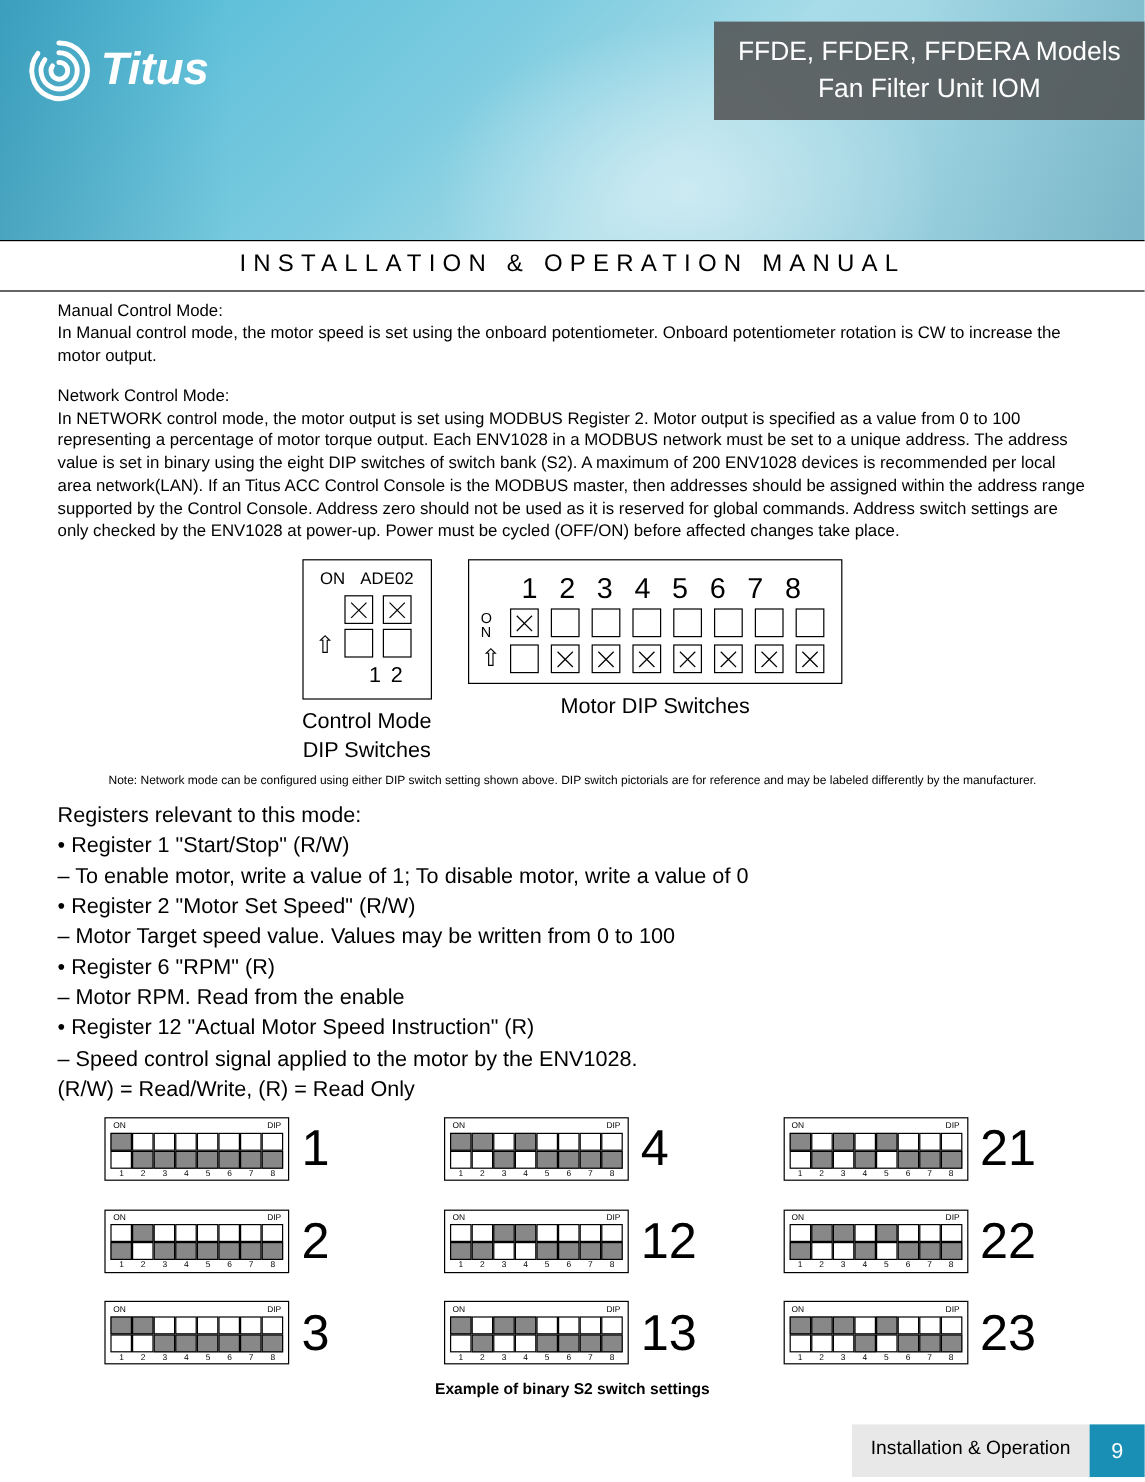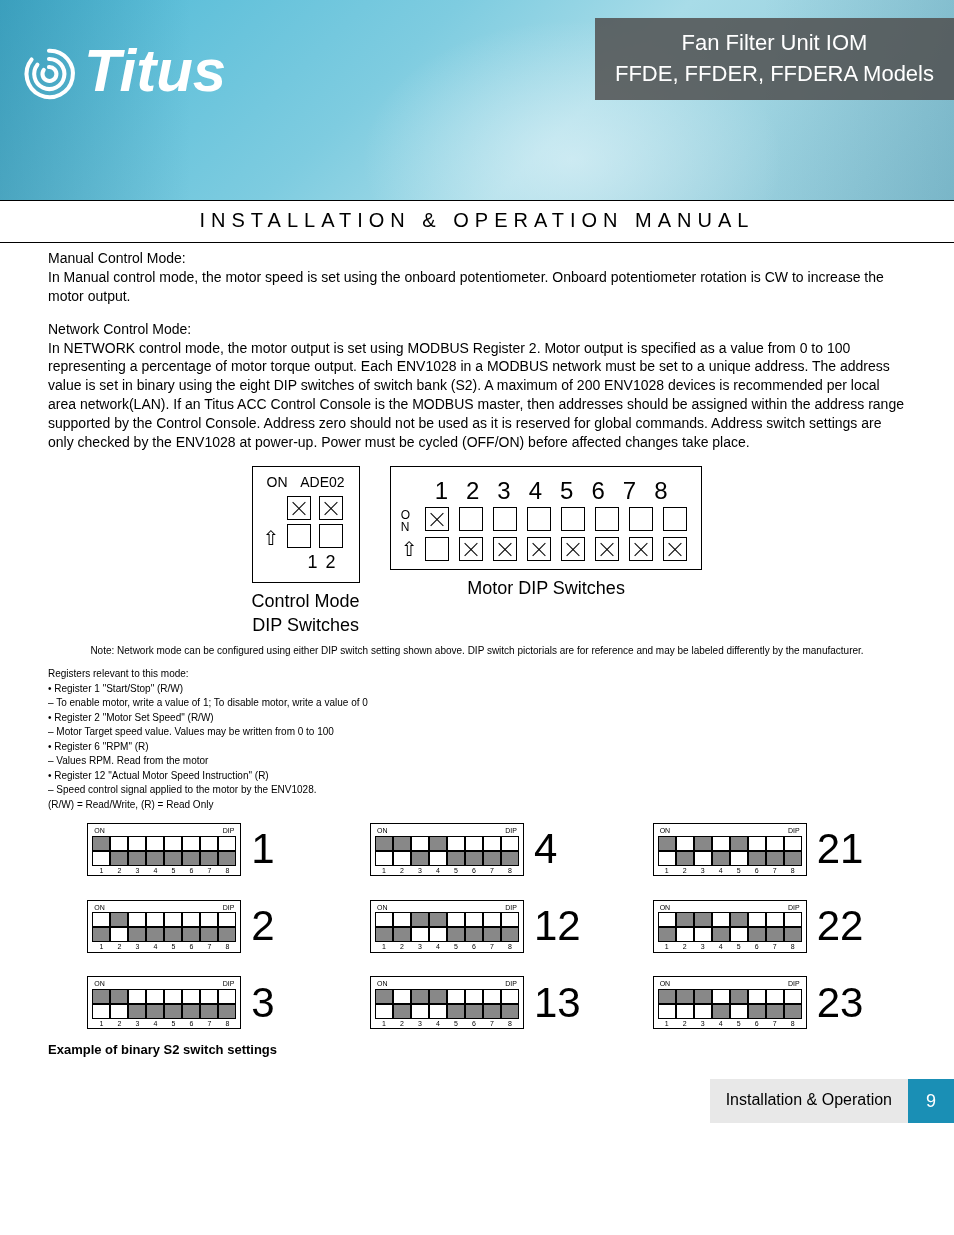--- a/index.html
+++ b/index.html
@@ -21,21 +21,21 @@
   .hero::after {
     content:"";
     position:absolute; inset:0;
     background: radial-gradient(ellipse 300px 200px at 60% 80%, rgba(230,245,250,0.6), transparent 70%),
                 linear-gradient(90deg, rgba(20,100,130,0.3) 0%, transparent 20%, transparent 80%, rgba(20,100,130,0.15) 100%);
   }
   .logo {
     position: absolute;
     top: 30px; left: 20px;
     color: #fff;
-    font-size: 60px;
+    font-size: 38px;
     font-weight: bold;
     font-style: italic;
     z-index: 2;
     display:flex; align-items:center;
   }
   .swirl {
     width: 58px; height: 58px;
     display:inline-block; margin-right:6px;
     position:relative;
   }
@@ -76,40 +76,40 @@
   .arrow-up { font-size:20px; line-height:1; }
   .dip-nums { display:flex; gap:8px; justify-content:center; font-size:18px; margin-top:2px;}
   .dip-caption { text-align:center; font-size:18px; margin-top:6px; }
   .addr-box { border:1px solid #000; padding:8px 14px 8px 10px; }
   .addr-top { display:flex; gap:18px; font-size:24px; margin-left:34px;}
   .addr-body { display:flex; gap:6px; align-items:center; }
   .addr-on { display:flex; flex-direction:column; font-size:12px; line-height:1; margin-right:2px;}
   .addr-cols { display:flex; gap:10px; }
   .addr-col { display:flex; flex-direction:column; gap:6px; align-items:center;}
   .note { text-align:center; font-size:10px; margin: 6px 40px 10px;}
-  .reg-list { font-size:10px; margin-bottom:10px;}
+  .reg-list { font-size:18px; margin-bottom:10px;}
   .reg-list div { margin-bottom:1px; }
 
   .switch-grid {
     display:grid;
     grid-template-columns: repeat(3, 1fr);
     gap: 20px 30px;
     margin: 8px 20px 10px;
   }
   .switch-cell { display:flex; align-items:center; gap:10px; justify-content:center;}
   .switch-num { font-size:42px; font-weight:normal; min-width:50px; text-align:left;}
   .mini-dip { border:1px solid #000; padding:2px 4px 0; font-size:7px; }
   .mini-top { display:flex; justify-content:space-between; font-size:7px; padding:0 2px;}
   .mini-grid { display:flex; gap:0; }
   .mini-col { display:flex; flex-direction:column; align-items:center; }
   .mini-sq { width:18px; height:15px; border:0.5px solid #000; }
   .mini-sq.filled { background:#888; }
   .mini-nums { display:flex; }
   .mini-nums span { width:18px; text-align:center; font-size:7px; }
-  .example-caption { font-weight:bold; font-size:13px; margin:8px 0 20px;}
+  .example-caption { text-align:center; font-weight:bold; font-size:13px; margin:8px 0 20px;}
 
   .footer { display:flex; justify-content:flex-end; align-items:stretch; margin-top:20px;}
   .footer-text { background:#e8e8e8; color:#000; padding:10px 16px; font-size:16px;}
   .footer-num { background:#1a8fb5; color:#fff; padding:10px 18px; font-size:18px;}
 </style>
 </head>
 <body>
 
 <div class="hero">
   <div class="logo">
@@ -118,22 +118,22 @@
           <g fill="none" stroke="#fff" stroke-width="7" stroke-linecap="round">
         <path d="M50 10 A40 40 0 1 1 20 25"></path>
             <path d="M50 24 A26 26 0 1 1 30 34"></path>
             <path d="M50 38 A12 12 0 1 1 41 43"></path>
       </g>
         </svg>
     </span>
     <span>Titus</span>
   </div>
   <div class="title-box">
+    <div>FFDE, FFDER, FFDERA Models</div>
     <div>Fan Filter Unit IOM</div>
-    <div>FFDE, FFDER, FFDERA Models</div>
   </div>
 </div>
 
 <hr class="hr-main">
 <div class="section-title">INSTALLATION &amp; OPERATION MANUAL</div>
 <hr class="hr-thin">
 
 <div class="content">
 
   <div class="para">
@@ -241,21 +241,21 @@
   <div class="note">Note: Network mode can be configured using either DIP switch setting shown above. DIP switch pictorials are for reference and may be labeled differently by the manufacturer.</div>
 
   <div class="reg-list">
     <div>Registers relevant to this mode:</div>
     <div id="reg-lines">
         <div>• Register 1 "Start/Stop" (R/W)</div>
         <div>– To enable motor, write a value of 1; To disable motor, write a value of 0</div>
         <div>• Register 2 "Motor Set Speed" (R/W)</div>
         <div>– Motor Target speed value. Values may be written from 0 to 100</div>
         <div>• Register 6 "RPM" (R)</div>
-        <div>– Values RPM. Read from the motor</div>
+        <div>– Motor RPM. Read from the enable</div>
         <div>• Register 12 "Actual Motor Speed Instruction" (R)</div>
         <div>– Speed control signal applied to the motor by the ENV1028.</div>
         <div>(R/W) = Read/Write, (R) = Read Only</div>
       </div>
   </div>
 
   <div class="switch-grid" id="switch-grid">
       <div class="switch-cell">
         <div class="mini-dip">
           <div class="mini-top">

